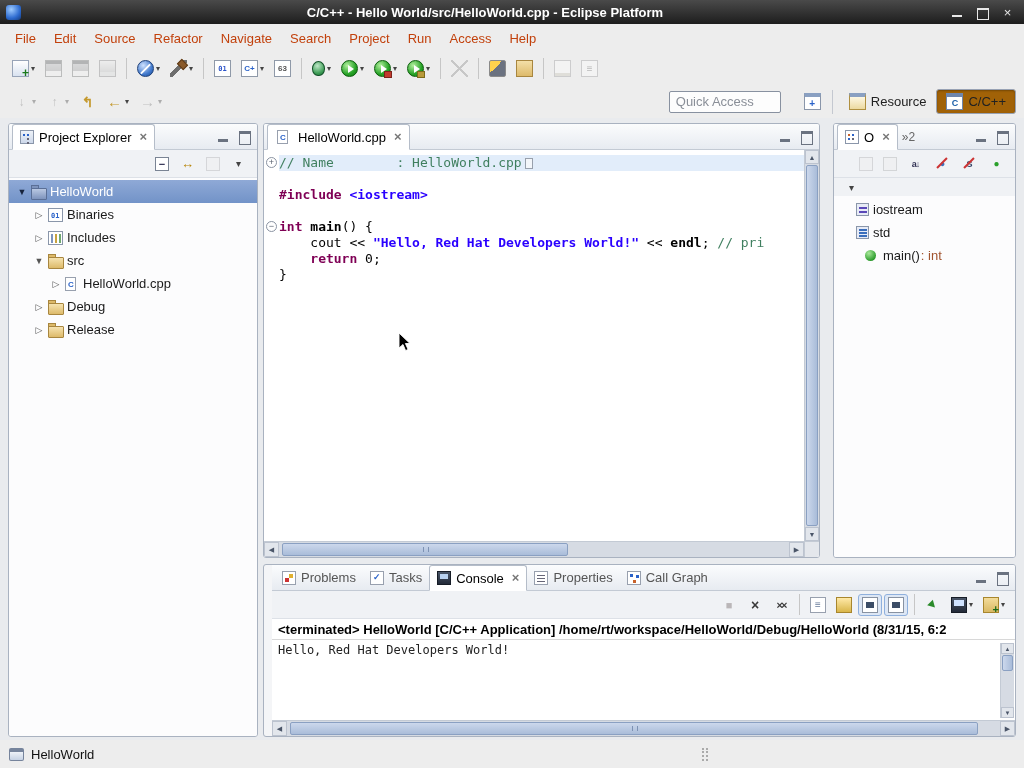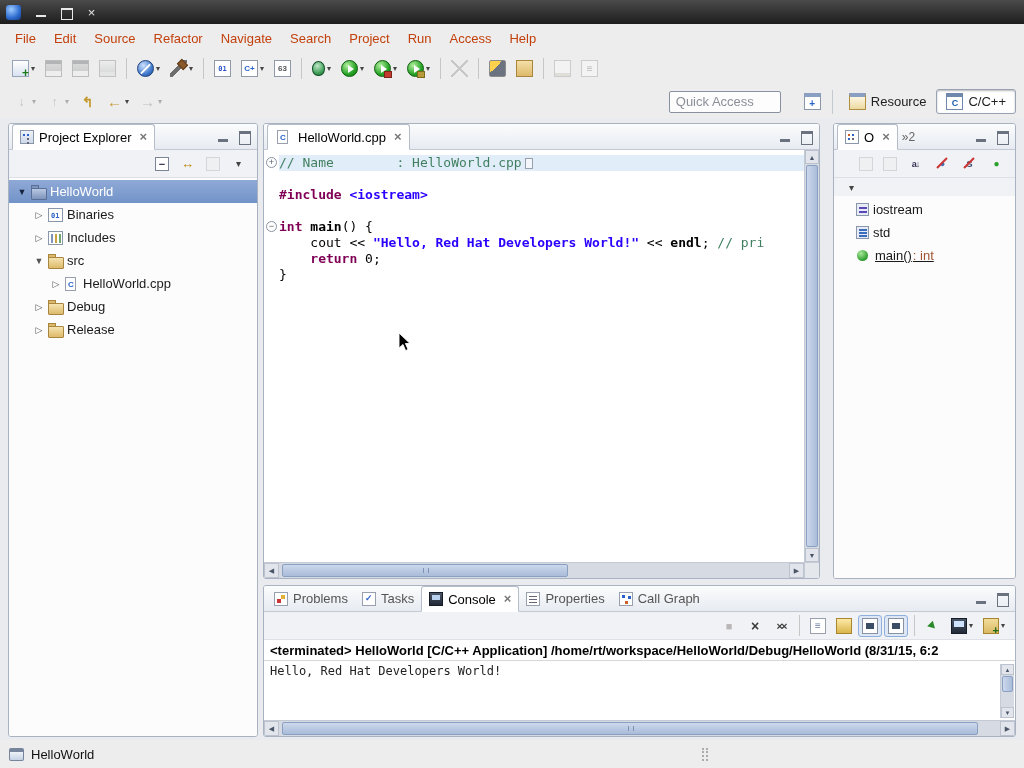--- a/index.html
+++ b/index.html
@@ -65,21 +65,21 @@
   .ic-back::after{content:"←";color:#c59a2f;font-weight:bold;font-size:15px;}
   .ic-forward::after{content:"→";color:#777;font-weight:bold;font-size:15px;}
 
   
   #quick-access{width:112px;height:22px;border:1px solid #8891a0;background:#fdfdfd;border-radius:2px;padding:0 6px;font-family:"Liberation Sans",sans-serif;font-size:13px;color:#333;margin-right:18px;}
   #quick-access::placeholder{color:#8a8f98;}
   .ic-open-perspective{background:#fff;border:1px solid #8a96aa;border-top:4px solid #8aa0c2;}
   .ic-open-perspective::after{content:"+";font-size:10px;font-weight:bold;color:#2a62c9;}
   .persp-sep{width:1px;height:24px;background:#c4c8d0;margin:0 6px;}
   .persp-btn{display:flex;align-items:center;gap:5px;padding:3px 9px;border-radius:3px;border:1px solid transparent;color:#222;}
-  .persp-btn.active{background:#ffffff;border:1px solid #98a2b4;box-shadow:inset 0 1px 2px rgba(0,0,0,.28);}
+  .persp-btn.active{background:#a16207;border:1px solid #98a2b4;box-shadow:inset 0 1px 2px rgba(0,0,0,.28);}
   .ic-resource-perspective{background:linear-gradient(#fdf7e3,#ecd9a0);border:1px solid #b09040;border-top:4px solid #8aa0c2;}
   .ic-cpp-perspective{background:#fff;border:1px solid #6f86ad;border-top:4px solid #6f86ad;}
   .ic-cpp-perspective::after{content:"C";color:#1b5fa8;font-weight:bold;font-size:9px;}
 
   
   #workbench{flex:1;display:flex;padding:5px 8px 3px 8px;background:#e9ebee;min-height:0;}
   .panel{background:#f4f5f7;border:1px solid #a9b2c0;border-radius:3px;display:flex;flex-direction:column;overflow:hidden;min-height:0;}
   .panel-header{height:26px;flex:0 0 auto;display:flex;align-items:center;background:linear-gradient(#fbfcfd,#e7ebf1);border-bottom:1px solid #c3cad4;padding:0 3px;justify-content:space-between;}
   .view-tab{display:flex;align-items:center;gap:5px;height:25px;padding:0 7px;color:#555;white-space:nowrap;}
   .view-tab.active{background:#fff;border:1px solid #b5bdc9;border-bottom-color:#fff;border-radius:3px 3px 0 0;color:#000;margin-bottom:-1px;height:26px;}
@@ -129,21 +129,21 @@
   .ti-namespace{background:#e7ebf6;border:1px solid #8a96aa;width:13px;height:13px;}
   .ti-namespace::after{content:"";position:absolute;left:2px;top:2px;width:8px;height:2px;background:#3a6ebc;box-shadow:0 3px 0 #3a6ebc,0 6px 0 #3a6ebc;}
   .ti-function-public{width:11px;height:11px;border-radius:50%;background:radial-gradient(circle at 35% 30%,#a8e89a,#2f9e2f 70%,#157015);margin:1px 5px 1px 3px;}
 
   
   #explorer-panel{width:250px;flex:0 0 auto;margin-right:5px;}
   #right-col{flex:1;display:flex;flex-direction:column;min-width:0;}
   #top-row{flex:1;display:flex;min-height:0;}
   #editor-panel{flex:1;margin-right:13px;min-width:0;}
   #outline-panel{width:183px;flex:0 0 auto;}
-  #console-panel{height:152px;flex:0 0 auto;margin-top:6px;}
+  #console-panel{height:173px;flex:0 0 auto;margin-top:6px;padding-left:8px;}
 
   
   #editor-body{flex:1;position:relative;background:#fff;min-height:0;}
   #code-lines{position:absolute;left:0;top:0;right:15px;bottom:16px;overflow:hidden;padding-top:5px;background:#fff;}
   .code-line{display:flex;height:16px;}
   .fold-ruler{width:15px;flex:0 0 auto;display:flex;justify-content:center;align-items:flex-start;}
   .fold-icon{width:11px;height:11px;margin-top:2px;border:1px solid #8a93a2;border-radius:50%;background:#fff;color:#5a6270;font-size:9px;line-height:9px;text-align:center;display:inline-block;}
   .code-text{flex:1;white-space:pre;font-family:"DejaVu Sans Mono",monospace;font-size:13px;line-height:16px;color:#000;}
   .code-line.highlighted .code-text{background:var(--line-highlight);}
   .sx-kw{color:var(--keyword);font-weight:bold;}
@@ -215,20 +215,21 @@
   .sbar-icon{width:15px;height:13px;background:linear-gradient(#eef2f8,#c6d2e4);border:1px solid #76849c;border-top:4px solid #76849c;border-radius:2px;}
   #trim-div{position:absolute;left:702px;top:8px;width:6px;height:13px;border-left:2px dotted #aaa;border-right:2px dotted #aaa;}
 </style>
 </head>
 <body>
 
 <div id="window">
 
   <div id="titlebar">
     <span class="tb-logo"></span>
+    <span class="title">C/C++ - Hello World/src/HelloWorld.cpp - Eclipse Platform</span>
     <span class="twin twin-min"></span>
     <span class="twin twin-max"></span>
     <span class="twin">×</span>
   </div>
 
   <div id="menubar">
       <span class="menu-item">File</span>
       <span class="menu-item">Edit</span>
       <span class="menu-item">Source</span>
       <span class="menu-item">Refactor</span>
@@ -530,21 +531,21 @@
               <div class="tree-row" style="padding-left: 6px;">
                 <span class="tree-arrow"></span>
                 <span class="ti ti-include"></span>
                 <span class="tree-label">iostream</span>
               </div>
               <div class="tree-row" style="padding-left: 6px;">
                 <span class="tree-arrow"></span>
                 <span class="ti ti-namespace"></span>
                 <span class="tree-label">std</span>
               </div>
-              <div class="tree-row" style="padding-left: 6px; text-decoration: underline;">
+              <div class="tree-row" style="padding-left: 14px;">
                 <span class="tree-arrow"></span>
                 <span class="ti ti-function-public"></span>
                 <span class="tree-label">main()</span>
                 <span class="tree-suffix"> : int</span>
               </div>
             </div>
         </div>
 
       </div>
 

